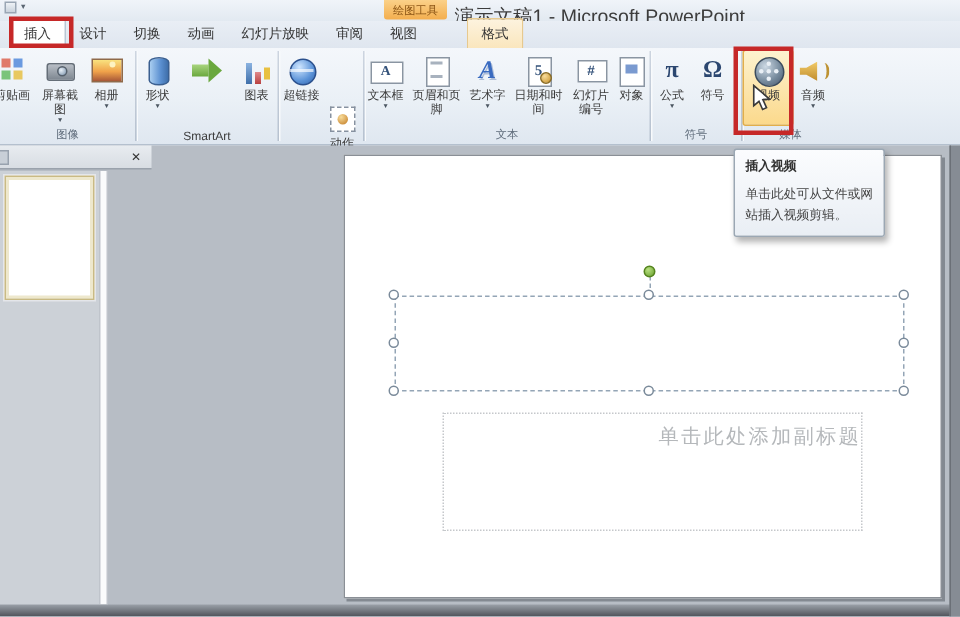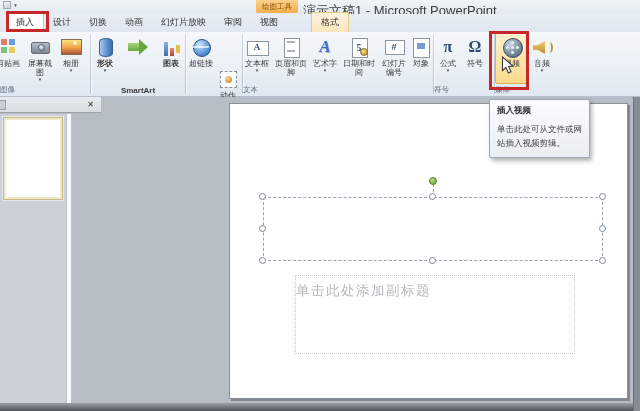--- a/index.html
+++ b/index.html
@@ -23,21 +23,21 @@
   .tab { font-size:9px; color:#333; padding:3px 9px 3px 9px; white-space:nowrap; cursor:default; }
   .tab.active { background:#fff; border:1px solid #bac6d4; border-bottom:none; border-radius:2px 2px 0 0; }
   .tab.ctx { background:linear-gradient(#fdf3de,#fae6bd); border:1px solid #e7c98e; border-bottom:none; border-radius:2px 2px 0 0;margin-left:24px; }
 
   
   .ribbon { position:absolute; left:0; top:32px; width:640px; height:65px;
     background:linear-gradient(#f4f7fb 0%, #eaf0f6 55%, #dfe7f0 100%);
     border-bottom:1px solid #b4c0ce; display:flex; }
   .rgroup { display:flex; flex-direction:column; }
   .rbtns { display:flex; flex:1; align-items:stretch; padding-top:1px; }
-  .glabel { height:12px; font-size:7.5px; color:#5f6c7b; line-height:11px; }
+  .glabel { height:12px; text-align:center; font-size:7.5px; color:#5f6c7b; line-height:11px; }
   .gsep { width:1px; margin:2px 0; background:linear-gradient(#cdd5e0,#b6c1cf); box-shadow:1px 0 0 #f8fafc; }
   .rbtn { display:flex; flex-direction:column; align-items:center; padding:1px 1px; border:1px solid transparent; }
   .rbtn .lbl { font-size:8px; line-height:1.15; text-align:center; color:#3b3b3b; }
   .rbtn .dd { font-size:4.5px; color:#4a5560; line-height:5px; }
   .rbtn.hl { background:linear-gradient(#fdf2cf,#fbd98c); border:1px solid #e2ae4a; border-radius:2px; }
 
   
   .ic { width:26px; height:24px; position:relative; display:flex; align-items:center; justify-content:center; flex:none; }
   .ic .g { position:relative; z-index:2; }
   .ic-clipart::before { content:""; position:absolute; left:6px; top:4px; width:6px; height:6px;
@@ -103,21 +103,21 @@
     border:1px solid #8a8f96; box-shadow:2px 2px 0 rgba(90,95,102,.55); }
 
   .title-ph { position:absolute; left:263px; top:100px; width:340px; height:64px;
     border:1.5px dashed #94a5b6; }
   .hnd { position:absolute; width:7px; height:7px; border-radius:50%; background:#fff; border:1px solid #7a8a9a; z-index:5; }
   .rot-line { position:absolute; left:433px; top:87px; width:0; height:13px; border-left:1px dashed #94a5b6; }
   .rot-hnd { position:absolute; left:429px; top:80px; width:8px; height:8px; border-radius:50%;
     background:radial-gradient(circle at 35% 30%, #b8e080, #6aa030); border:1px solid #55841f; z-index:5; }
 
   .subtitle-ph { position:absolute; left:295px; top:178px; width:280px; height:79px; border:1px dotted #c5c8cb; }
-  .subtitle-ph .ph-text { display:block; text-align:left; padding-top:6px;
+  .subtitle-ph .ph-text { display:block; text-align:right; padding-top:6px;
     font-size:13.5px; letter-spacing:1.5px; color:#b5b8bb; }
 
   .watermark { position:absolute; left:541px; top:277px; font-size:15px; font-weight:bold; color:#fff; white-space:nowrap;
     text-shadow:1px 1px 0 #5a5a5a, -1px -1px 0 #5a5a5a, 1px -1px 0 #5a5a5a, -1px 1px 0 #5a5a5a, 2px 2px 2px rgba(0,0,0,.35); }
 
   .bottom-strip { position:absolute; left:0; top:306px; width:640px; height:8px; background:linear-gradient(#9aa0a8,#4f535a); }
   .right-strip { position:absolute; left:633px; top:0; width:7px; height:314px; background:#868c94; border-left:1px solid #6b7077; }
 
   
   .tooltip { position:absolute; left:489px; top:99px; width:101px; z-index:50;
@@ -173,21 +173,21 @@
         <div class="rbtn" style="width:28px;">
           <span class="ic ic-album"></span>
           <span class="lbl">相册</span>
           <span class="dd">▼</span>
         </div>
       </div>
       <div class="glabel">图像</div>
     </div>
     <div class="gsep"></div>
 
-    <div class="rgroup" style="width:94px;font-weight:bold;">
+    <div class="rgroup" style="width:94px;">
       <div class="rbtns">
         <div class="rbtn" style="width:28px;">
           <span class="ic ic-shapes"></span>
           <span class="lbl">形状</span>
           <span class="dd">▼</span>
         </div>
         <div class="rbtn" style="width:38px;gap:27px;">
           <span class="ic ic-smartart"></span>
           <span class="lbl">SmartArt</span>
         </div>

